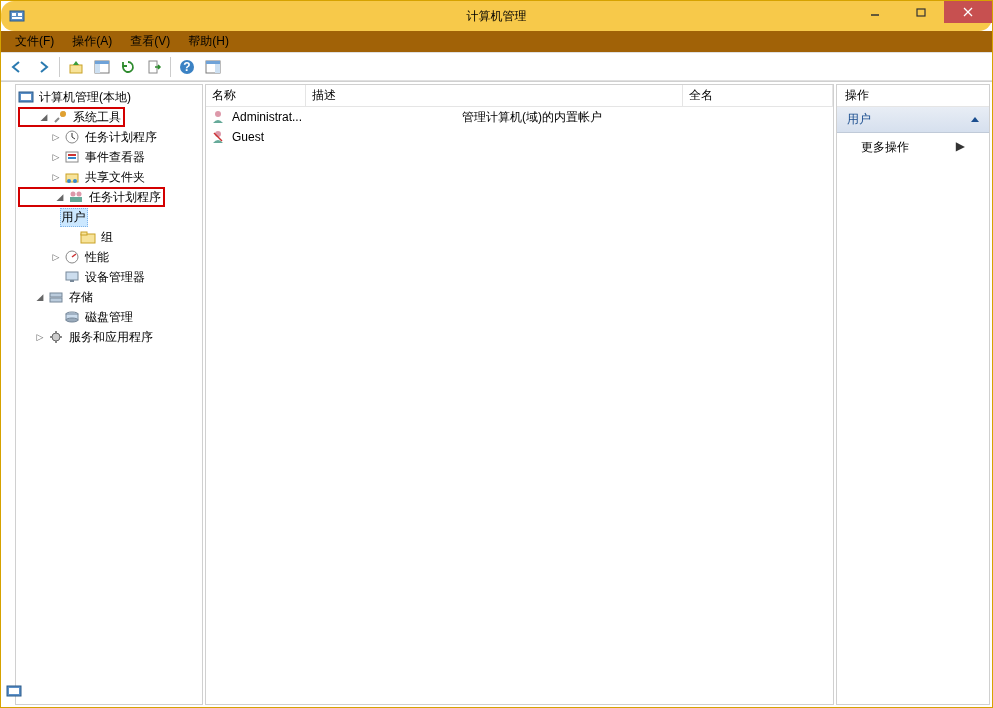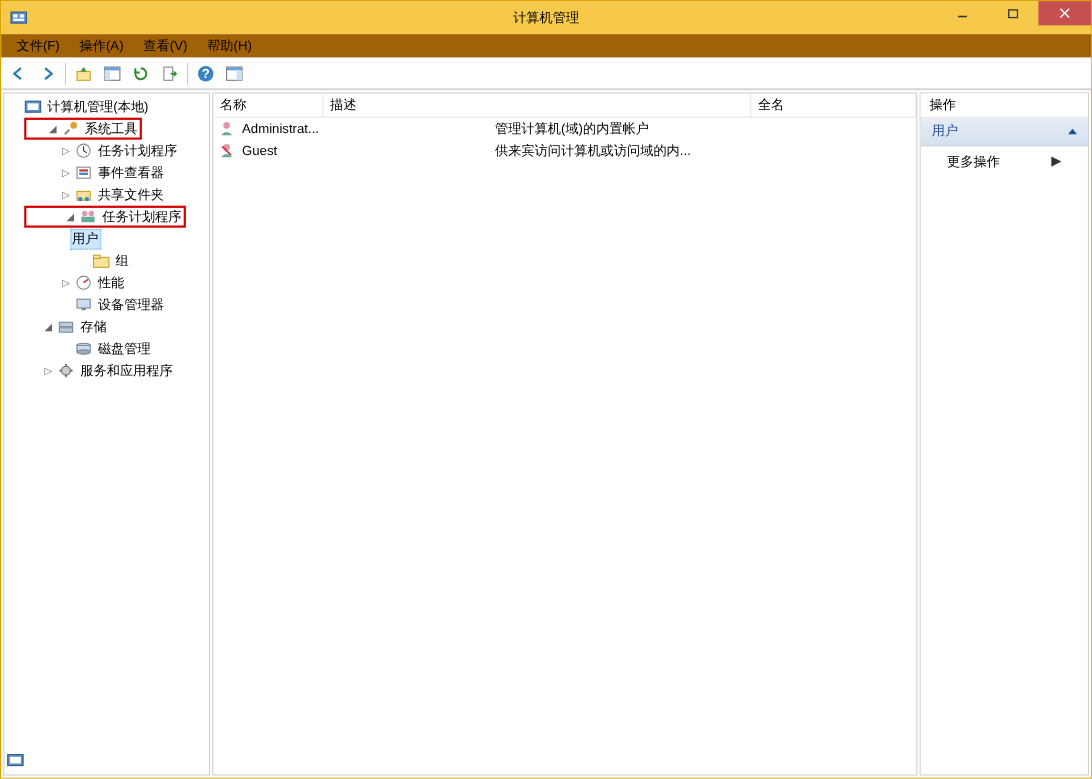--- a/index.html
+++ b/index.html
@@ -1,31 +1,31 @@
 <!DOCTYPE html>
 <html><head>
 <meta charset="utf-8">
 <style>
 * { box-sizing: border-box; margin: 0; padding: 0; font-family: "Microsoft YaHei", "Segoe UI", sans-serif; font-size: 12px; }
 html, body { width: 993px; height: 708px; overflow: hidden; }
 .window { width: 993px; height: 708px; border: 1px solid #d6a200; background: #fff; display: flex; flex-direction: column; }
-.titlebar { height: 30px; background: #f7c94a; display: flex; align-items: center; position: relative; }
+.titlebar { height: 30px; background: #f7c94a; display: flex; align-items: center; position: relative; border-radius: 13px; }
 .titlebar .app-icon { width: 16px; height: 16px; margin-left: 8px; }
 .titlebar .title { position: absolute; left: 50%; transform: translateX(-50%); color: #000; font-size: 12px; }
 .win-controls { margin-left: auto; display: flex; height: 100%; }
 .win-btn { width: 46px; height: 22px; display: flex; align-items: center; justify-content: center; cursor: pointer; }
 .win-btn.close { background: #c75050; color: #fff; width: 48px; }
 .win-btn svg { width: 10px; height: 10px; }
 .menubar { height: 22px; background: #a16207; display: flex; align-items: center; padding: 0 6px; gap: 2px; border-bottom: 1px solid #e0e0e0; }
 .menu-item { padding: 2px 8px; cursor: pointer; }
 .toolbar { height: 28px; background: #fff; display: flex; align-items: center; padding: 0 4px; gap: 2px; border-bottom: 1px solid #e0e0e0; }
 .tb-btn { width: 24px; height: 24px; display: flex; align-items: center; justify-content: center; cursor: pointer; border: 1px solid transparent; }
 .tb-sep { width: 1px; height: 20px; background: #ccc; margin: 0 2px; }
 .content { flex: 1; display: flex; border-top: 1px solid #d0d0d0; min-height: 0; }
-.tree-pane { width: 188px; border: 1px solid #d0d0d0; margin: 2px 1px 2px 2px; background: #fff; overflow: auto; padding: 2px 16px; }
+.tree-pane { width: 188px; border: 1px solid #d0d0d0; margin: 2px 1px 2px 14px; background: #fff; overflow: auto; padding: 2px 0; }
 .main-pane { flex: 1; border: 1px solid #d0d0d0; margin: 2px 1px; background: #fff; display: flex; flex-direction: column; }
 .actions-pane { width: 154px; border: 1px solid #d0d0d0; margin: 2px 2px 2px 1px; background: #fff; display: flex; flex-direction: column; }
 .col-headers { display: flex; height: 22px; border-bottom: 1px solid #e5e5e5; align-items: center; justify-content: space-between; }
 .col-headers .col { padding: 0 6px; color: #000; font-size: 12px; border-right: 1px solid #e5e5e5; height: 100%; display: flex; align-items: center; }
 .col-name { width: 100px; }
 .col-fullname { width: 150px; }
 .col-desc { flex: 1; }
 .list-rows { flex: 1; }
 .list-row { display: flex; height: 20px; align-items: center; cursor: pointer; }
 .list-row .c-name { width: 100px; padding-left: 4px; display: flex; align-items: center; gap: 3px; overflow: hidden; white-space: nowrap; text-overflow: ellipsis; }
@@ -317,21 +317,20 @@
               <span class="tree-icon">
                 <svg viewBox="0 0 16 16" width="16" height="16">
                   <circle cx="8" cy="5" r="3" fill="#d9a"></circle>
                   <path d="M3 14 q5 -6 10 0" fill="#6a9"></path>
                   <path d="M4 4 L12 12" stroke="#c33" stroke-width="1.5"></path>
                 </svg>
               </span>
               <span>Guest</span>
             </div>
           <div class="c-fullname"></div>
-          <div class="c-desc">供来宾访问计算机或访问域的内...</div>
         </div>
       </div>
     </div>
 
     <div class="actions-pane">
       <div class="actions-header">操作</div>
       <div class="actions-section">
         <span>用户</span>
         <span class="arrow-up"></span>
       </div>

